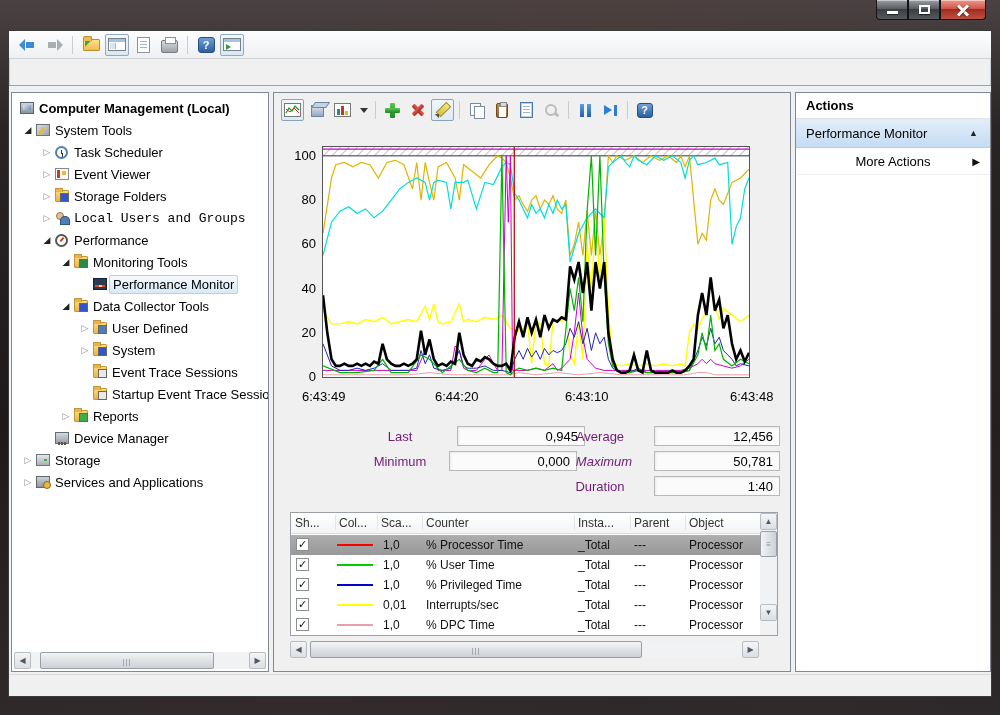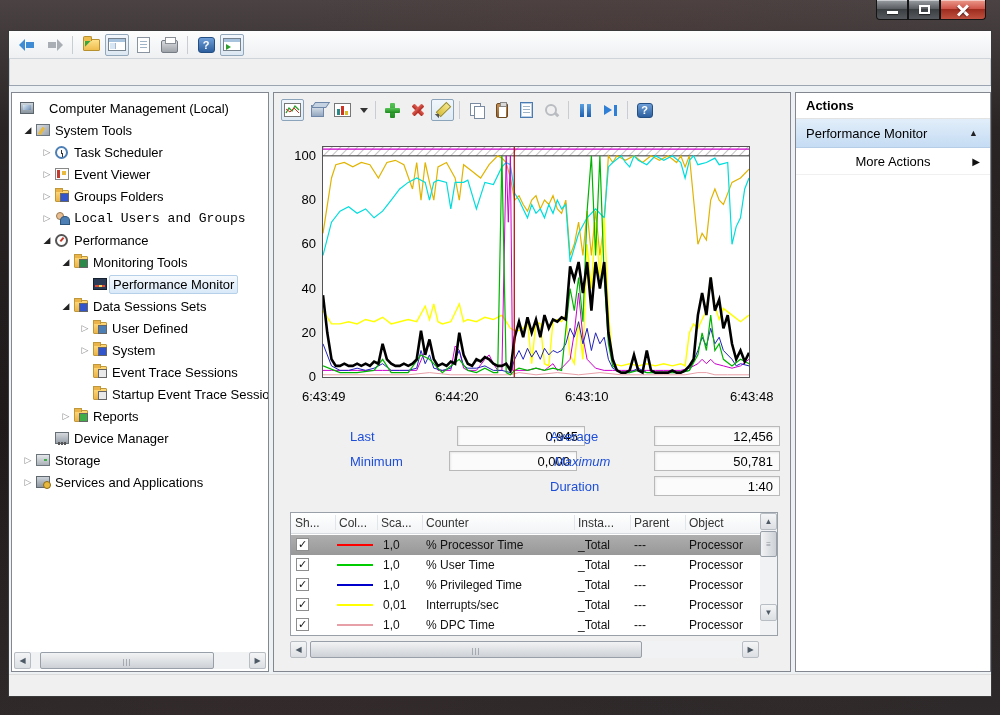--- a/index.html
+++ b/index.html
@@ -150,21 +150,21 @@
   .ic-step { position:relative; width:13px; height:13px; }
   .ic-step::before { content:""; position:absolute; left:0; top:1px; width:0; height:0; border:5.5px solid transparent; border-left:8px solid #2f7fd6; }
   .ic-step::after { content:""; position:absolute; right:0; top:1px; width:3px; height:11px; background:#2f7fd6; }
   .dd-arrow { width:0; height:0; border:4px solid transparent; border-top:5px solid #333; margin-left:2px; margin-top:4px; }
   .mini-chart-svg { display:block; }
   
   .chart-box { position:absolute; left:48px; top:53px; width:428px; height:232px; background:#fff; border:1px solid #555; }
   .ylab { position:absolute; width:40px; text-align:right; font-size:13px; color:#000; }
   .xlab { position:absolute; top:296px; font-size:13px; color:#000; }
   
-  .stat-label { position:absolute; font-size:13px; color:#1d4ed8; text-align:left; }
+  .stat-label { position:absolute; font-size:13px; color:#701a75; text-align:center; }
   .stat-box { position:absolute; height:20px; background:#fbfbfb; border:1px solid #b9b9b9; box-shadow:inset 1px 1px 2px #00000014;
     font-size:13px; text-align:right; padding:2px 6px 0 0; color:#000; }
   
   .ctable { position:absolute; left:16px; top:419px; width:488px; height:124px; background:#fff; border:1px solid #9aa0a8; }
   .chead { position:absolute; left:0; right:17px; top:0; height:21px; background:linear-gradient(180deg,#ffffff,#f2f4f6); border-bottom:1px solid #d9dde2; }
   .chead span { position:absolute; top:3px; font-size:12px; color:#333;text-align:center; }
   .colsep { position:absolute; top:2px; bottom:3px; width:1px; background:#e2e5e9; }
   .crow { position:absolute; left:0; right:17px; height:20px; font-size:12px; color:#111; }
   .crow.sel { background:linear-gradient(180deg,#aeaeae,#989898); }
   .cbox { position:absolute; left:5px; top:3px; width:13px; height:13px; background:#fff; border:1px solid #8e8e8e; font-size:11px; line-height:11px; text-align:center; color:#111; }
@@ -241,41 +241,41 @@
       <div class="panel tree-panel" id="tree-panel">
         <div class="sb" style="left:2px;right:2px;bottom:2px;height:17px;">
           <div class="sb-btn" style="left:0;top:0;">◀</div>
           <div class="sb-btn" style="right:0;top:0;">▶</div>
           <div class="sb-thumb" style="left:26px;top:0;width:174px;height:17px;">
               <span class="grip">|||</span>
             </div>
         </div>
       <div class="tree-row" style="top: 4px; left: 0px; right: 0px;">
             <span class="ti ti-computer" style="left: 8px; top: 5px;"></span>
-            <span class="tree-label" style="left: 34px;">Computer Management (Local)</span>
+            <span class="tree-label" style="left: 24px; font-weight: bold;">Computer Management (Local)</span>
           </div>
           <div class="tree-row" style="top: 26px; left: 0px; right: 0px;">
             <span class="expander open" style="left: 11px;">◢</span>
             <span class="ti ti-tools" style="left: 24px; top: 5px;"></span>
             <span class="tree-label" style="left: 40px;">System Tools</span>
           </div>
           <div class="tree-row" style="top: 48px; left: 0px; right: 0px;">
             <span class="expander closed" style="left: 30px;">▷</span>
             <span class="ti ti-clock" style="left: 43px; top: 5px;"></span>
             <span class="tree-label" style="left: 59px;">Task Scheduler</span>
           </div>
           <div class="tree-row" style="top: 70px; left: 0px; right: 0px;">
             <span class="expander closed" style="left: 30px;">▷</span>
             <span class="ti ti-eventlog" style="left: 43px; top: 5px;"></span>
             <span class="tree-label" style="left: 59px;">Event Viewer</span>
           </div>
           <div class="tree-row" style="top: 92px; left: 0px; right: 0px;">
             <span class="expander closed" style="left: 30px;">▷</span>
             <span class="ti ti-f ti-badge b-blue" style="left: 43px; top: 5px;"></span>
-            <span class="tree-label" style="left: 59px;">Groups Folders</span>
+            <span class="tree-label" style="left: 59px;">Storage Folders</span>
           </div>
           <div class="tree-row" style="top: 114px; left: 0px; right: 0px;">
             <span class="expander closed" style="left: 30px;">▷</span>
             <span class="ti ti-users" style="left: 43px; top: 5px;"></span>
             <span class="tree-label" style="left: 59px; font-family: Liberation Mono, monospace;">Local Users and Groups</span>
           </div>
           <div class="tree-row" style="top: 136px; left: 0px; right: 0px;">
             <span class="expander open" style="left: 30px;">◢</span>
             <span class="ti ti-gauge" style="left: 43px; top: 5px;"></span>
             <span class="tree-label" style="left: 59px;">Performance</span>
@@ -285,21 +285,21 @@
             <span class="ti ti-f ti-badge b-chart" style="left: 62px; top: 5px;"></span>
             <span class="tree-label" style="left: 78px;">Monitoring Tools</span>
           </div>
           <div class="tree-row" style="top: 180px; left: 0px; right: 0px;">
             <span class="ti ti-perfmon" style="left: 81px; top: 5px;"></span>
             <span class="tree-label sel" style="left: 97px;">Performance Monitor</span>
           </div>
           <div class="tree-row" style="top: 202px; left: 0px; right: 0px;">
             <span class="expander open" style="left: 49px;">◢</span>
             <span class="ti ti-f ti-badge b-blue" style="left: 62px; top: 5px;"></span>
-            <span class="tree-label" style="left: 78px;">Data Sessions Sets</span>
+            <span class="tree-label" style="left: 78px;">Data Collector Tools</span>
           </div>
           <div class="tree-row" style="top: 224px; left: 0px; right: 0px;">
             <span class="expander closed" style="left: 68px;">▷</span>
             <span class="ti ti-f ti-badge b-user" style="left: 81px; top: 5px;"></span>
             <span class="tree-label" style="left: 97px;">User Defined</span>
           </div>
           <div class="tree-row" style="top: 246px; left: 0px; right: 0px;">
             <span class="expander closed" style="left: 68px;">▷</span>
             <span class="ti ti-f ti-badge b-blue" style="left: 81px; top: 5px;"></span>
             <span class="tree-label" style="left: 97px;">System</span>

